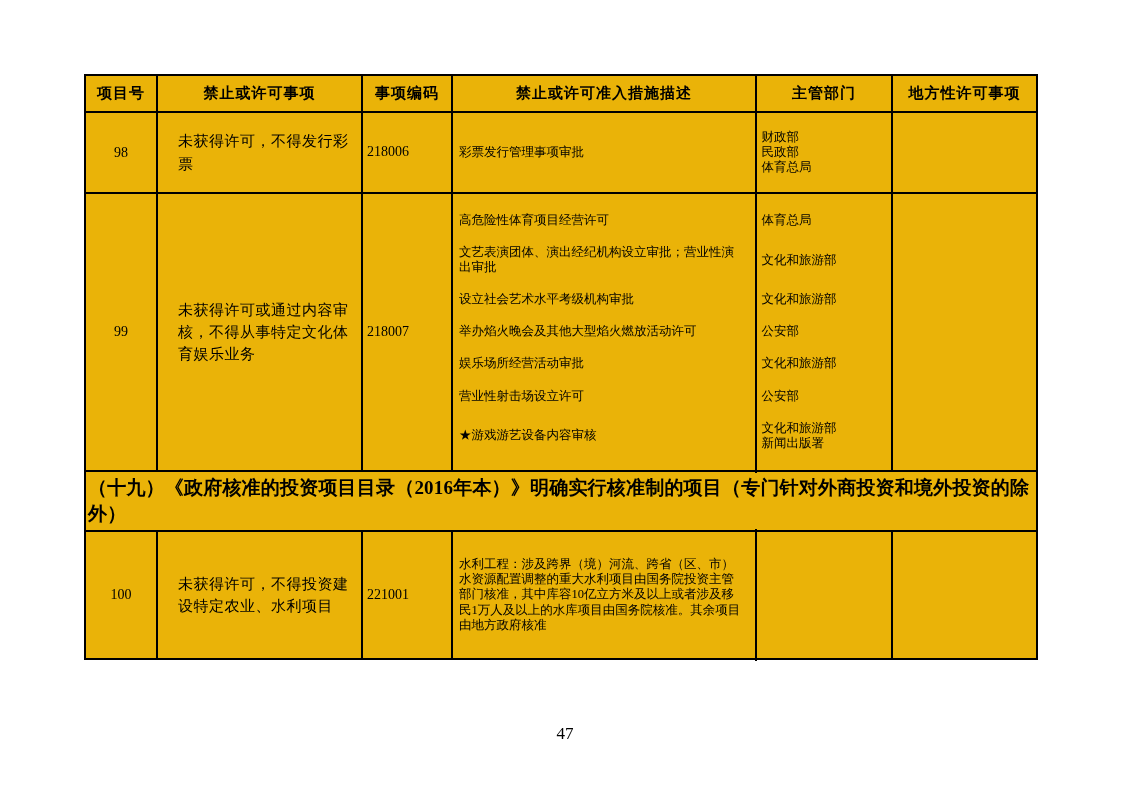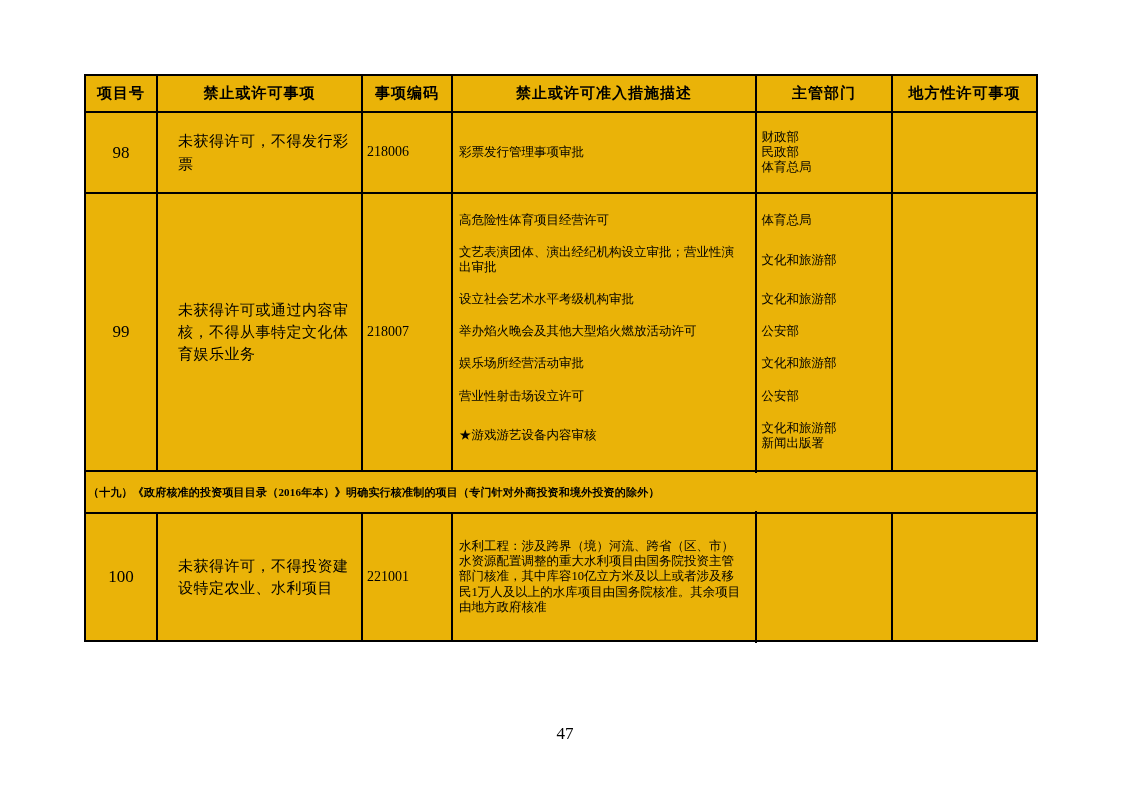--- a/index.html
+++ b/index.html
@@ -38,21 +38,21 @@
   .wm { width: 440px; }
 
   .hrow .cell {
     display: flex; align-items: center; justify-content: center;
     font-weight: bold; font-size: 15px; letter-spacing: 1px;
     padding: 2px;
   }
 
   .c-id {
     display: flex; align-items: center; justify-content: center;
-    font-size: 17px;
+    font-size: 14px;
   }
   .c-item {
     display: flex; align-items: center;
     font-size: 15px; line-height: 1.48;
     padding: 4px 6px 4px 20px;
     letter-spacing: 0.5px;
   }
   .c-code {
     display: flex; align-items: center;
     font-size: 14px; padding: 1px 2px 2px 4px;
@@ -77,21 +77,21 @@
   }
   .mdept {
     width: 138px;
     padding: 1px 2px 1px 8px;
     font-size: 12.5px; line-height: 1.22;
     white-space: pre-line;
   }
   .c-local { font-size: 12.5px; }
   .section-row {
     display: flex; align-items: center;
-    font-weight: bold; font-size: 11px;
+    font-weight: bold; font-size: 19px;
     padding: 3px 4px 3px 2px;
     letter-spacing: 0.2px;
   }
   .page-number {
     position: absolute;
     left: 0; right: 0; top: 724px;
     text-align: center;
     font-size: 17px;
     margin-left: 8px;
   }

